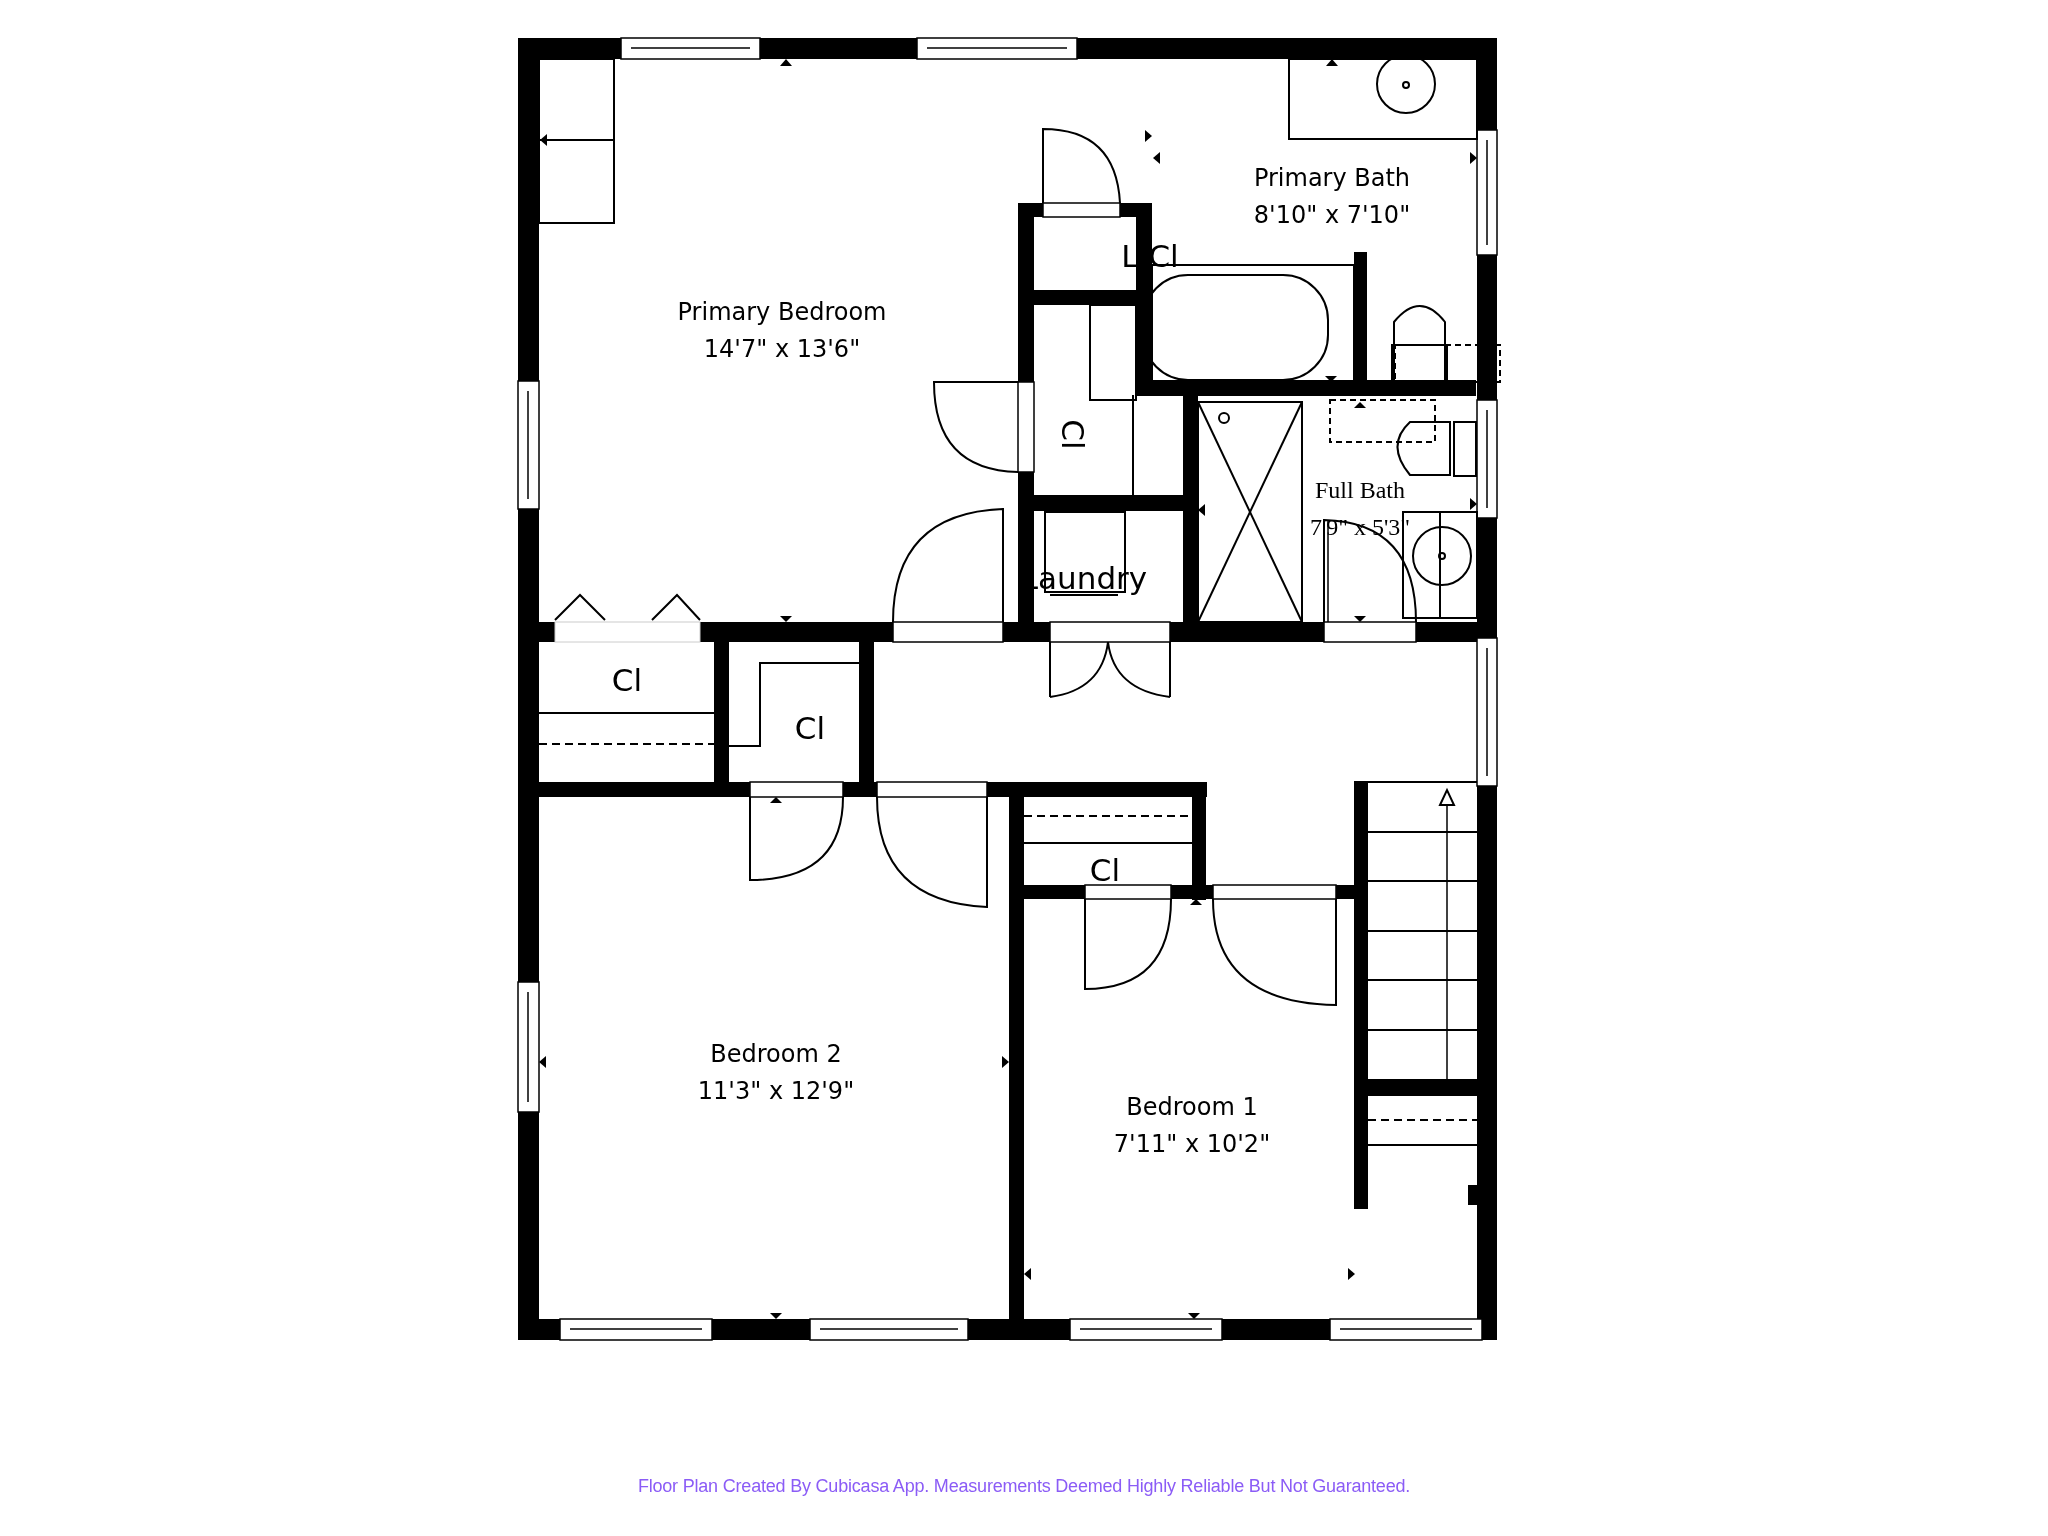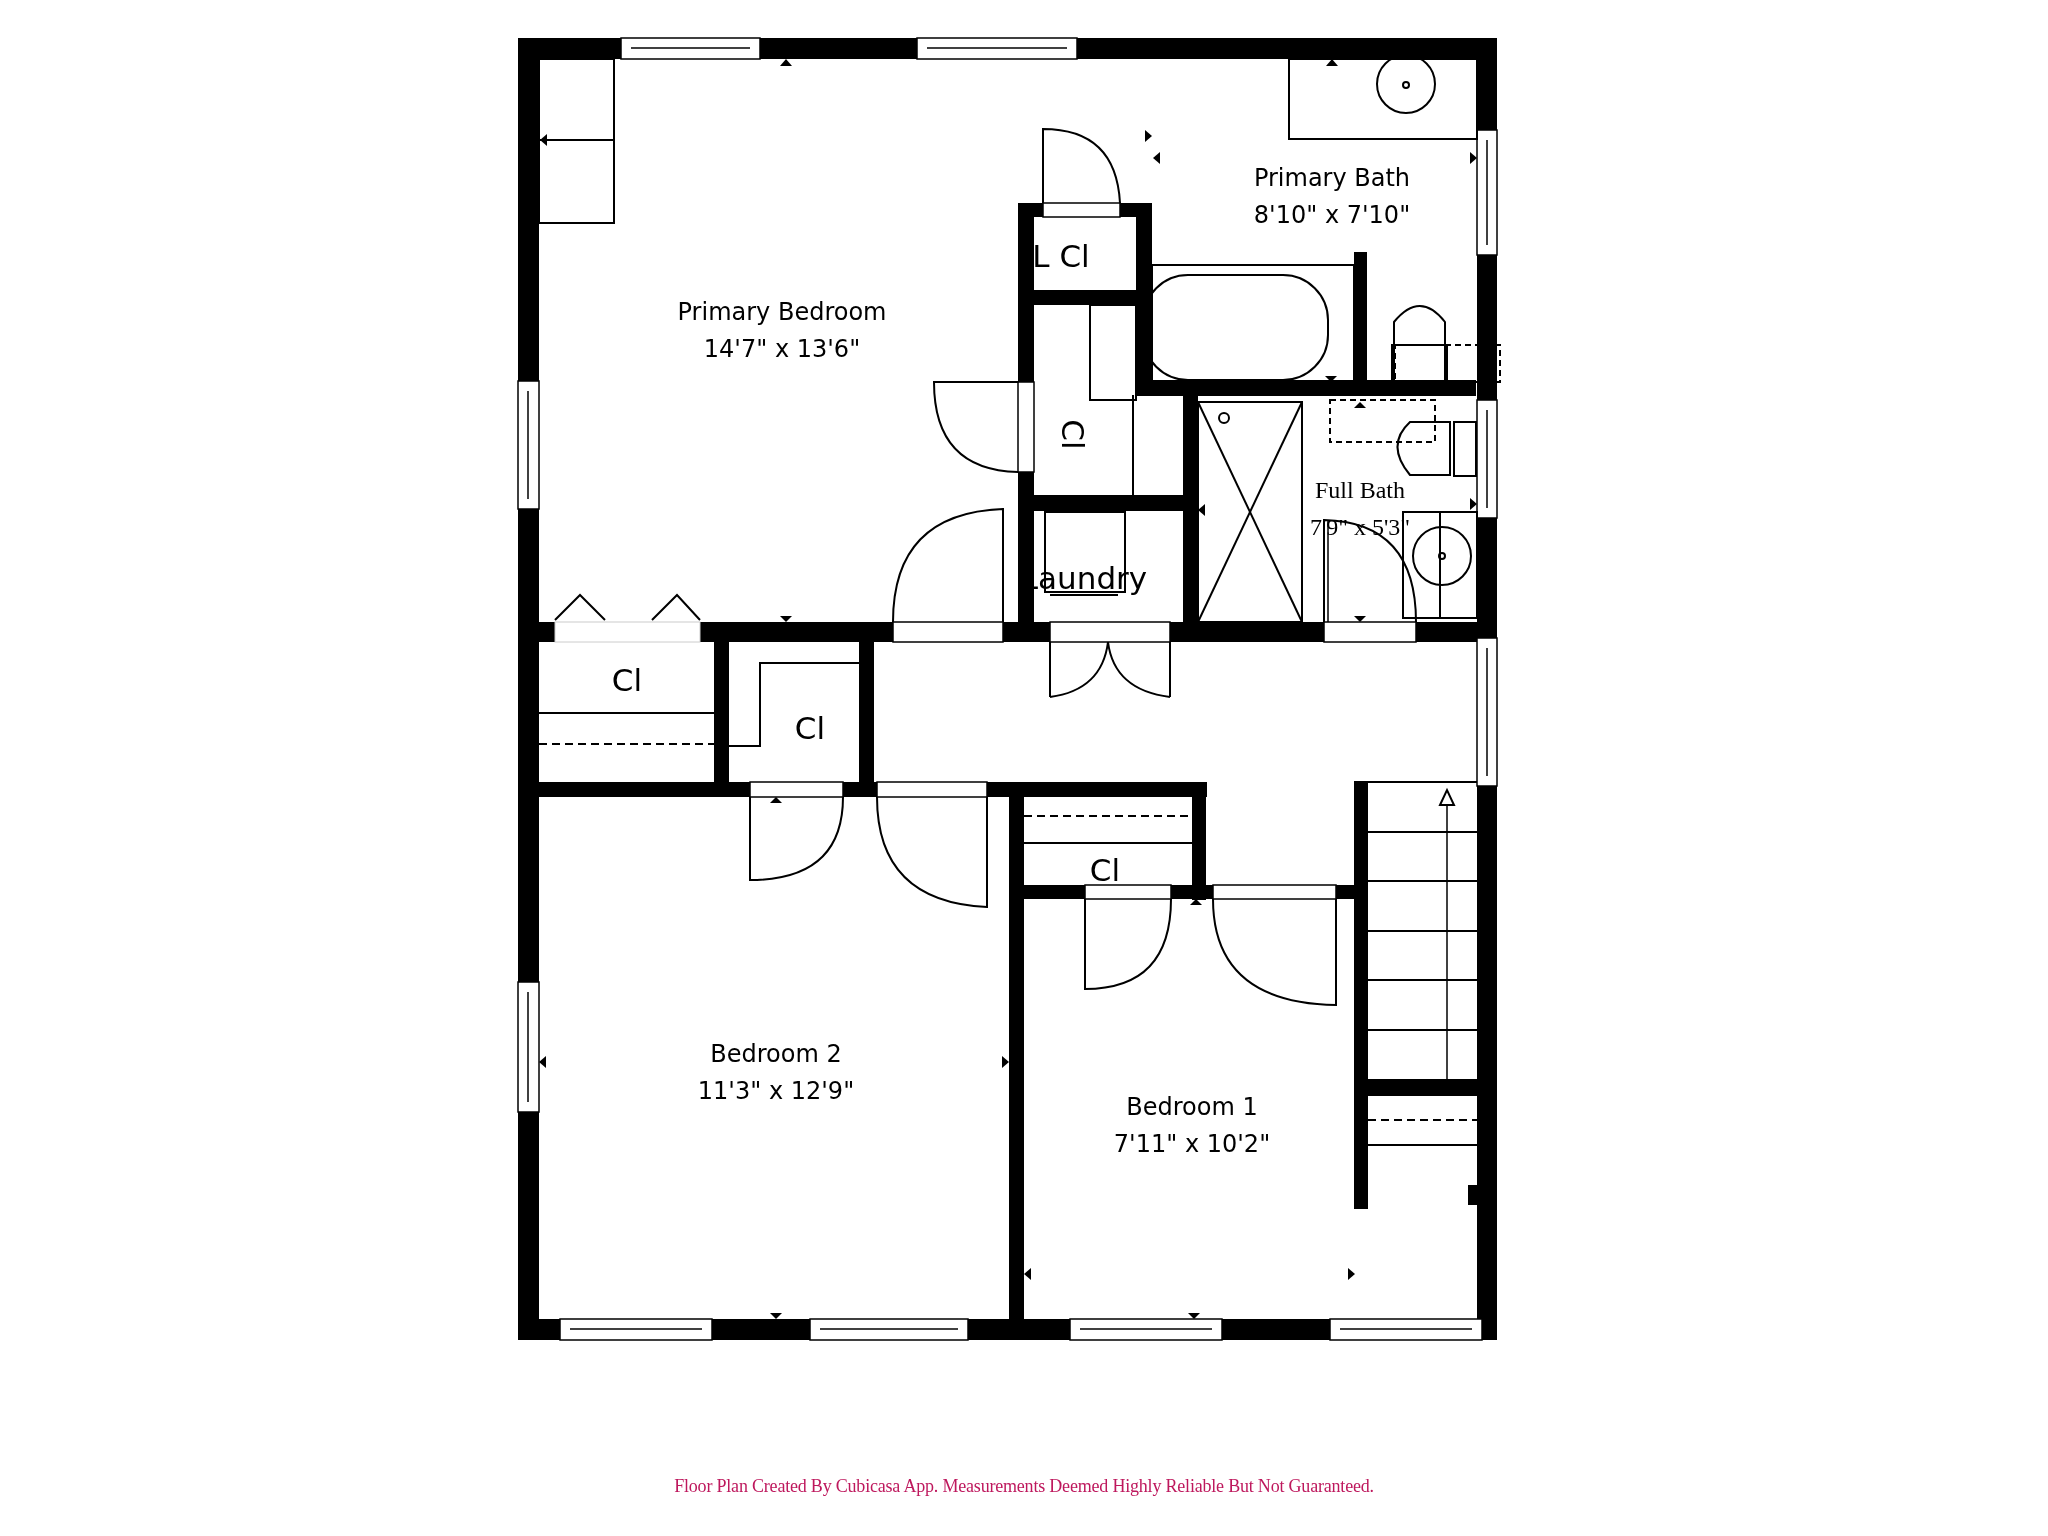--- a/index.html
+++ b/index.html
@@ -1,21 +1,21 @@
 <!DOCTYPE html>
 <html><head>
 <meta charset="utf-8">
 <style>
   html, body { margin:0; padding:0; background:#ffffff; }
   body { width:2048px; height:1536px; position:relative; overflow:hidden; font-family:"DejaVu Sans", "Liberation Sans", sans-serif; }
   #plan { position:absolute; left:0; top:0; width:2048px; height:1536px; }
   .lbl { position:absolute; text-align:center; color:#000; font-family:"DejaVu Sans", sans-serif; font-size:24px; line-height:37px; white-space:nowrap; transform:translateX(-50%); }
   .lbl .dim { display:block; }
   .small { font-size:31px; }
-  .footer { position:absolute; left:1024px; top:1476px; transform:translateX(-50%); font-family:Liberation Serif, serif; font-size:18px; color:#be185d; white-space:nowrap; letter-spacing:-0.2px; }
+  .footer { position:absolute; left:1024px; top:1476px; transform:translateX(-50%); font-family:Liberation Sans, sans-serif; font-size:18px; color:#8b5cf6; white-space:nowrap; letter-spacing:-0.2px; }
   .rot { transform:translateX(-50%) rotate(90deg); }
 </style>
 </head>
 <body>
 
 <svg id="plan" viewBox="0 0 2048 1536" xmlns="http://www.w3.org/2000/svg">
   <g fill="#000">
 
     <rect x="518" y="38" width="979" height="21"></rect>
     <rect x="518" y="38" width="21" height="1302"></rect>
@@ -200,20 +200,20 @@
 </div>
 <div class="lbl" style="left:776px; top:1036px;">
   <span>Bedroom 2</span>
   <span class="dim">11'3" x 12'9"</span>
 </div>
 <div class="lbl" style="left:1192px; top:1089px;">
   <span>Bedroom 1</span>
   <span class="dim">7'11" x 10'2"</span>
 </div>
 
-<div class="lbl small" style="left:1061px; top:238px;">L Cl</div>
+<div class="lbl small" style="left:1150px; top:238px;">L Cl</div>
 <div class="lbl small rot" style="left:1072px; top:416px;">Cl</div>
 <div class="lbl small" style="left:1056px; top:560px;margin-left:28px;">Laundry</div>
 <div class="lbl small" style="left:627px; top:662px;">Cl</div>
 <div class="lbl small" style="left:810px; top:710px;">Cl</div>
 <div class="lbl small" style="left:1105px; top:852px;">Cl</div>
 
 <div class="footer">Floor Plan Created By Cubicasa App. Measurements Deemed Highly Reliable But Not Guaranteed.</div>
 
 </body></html>

